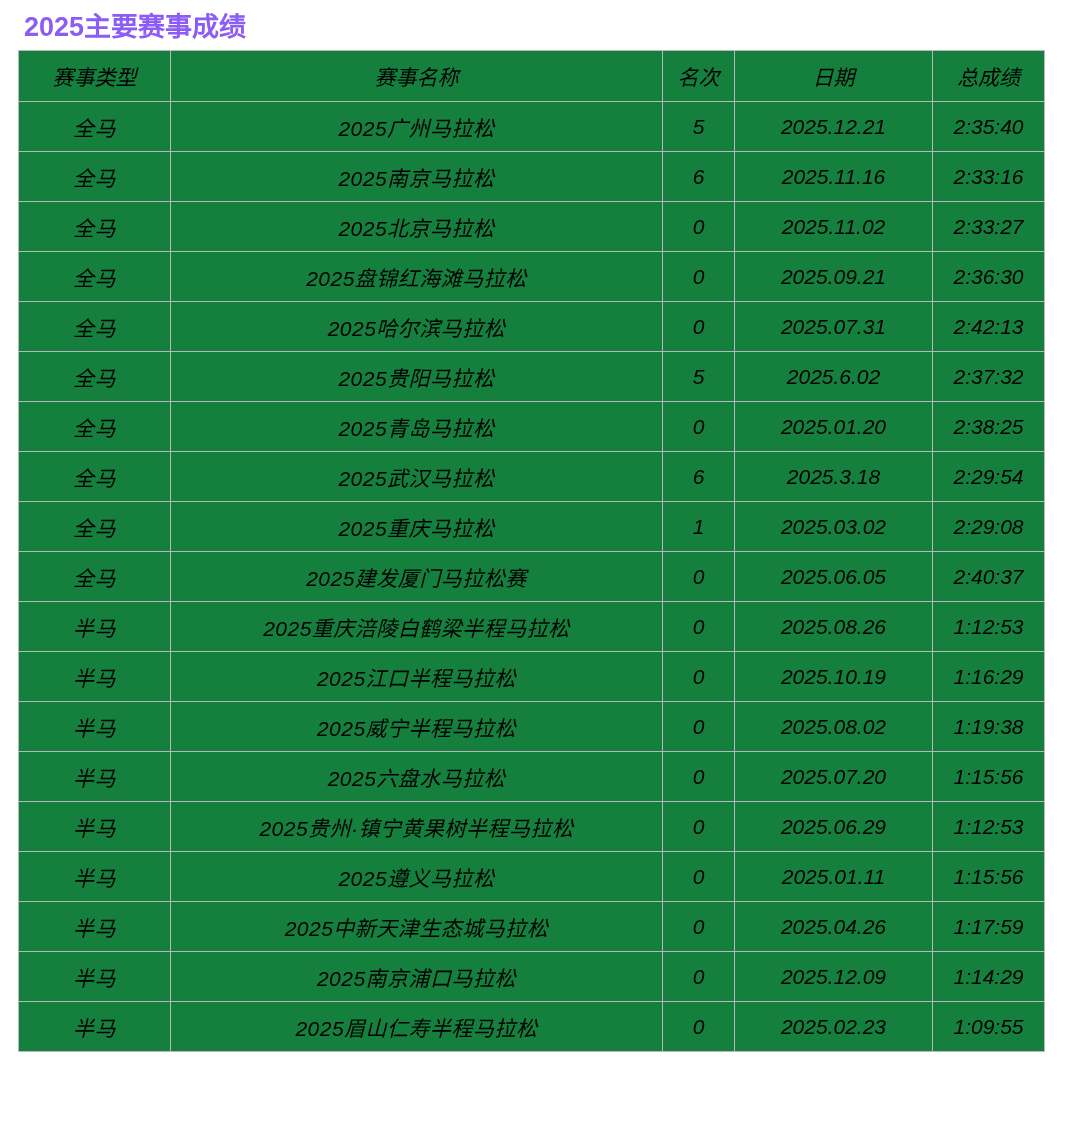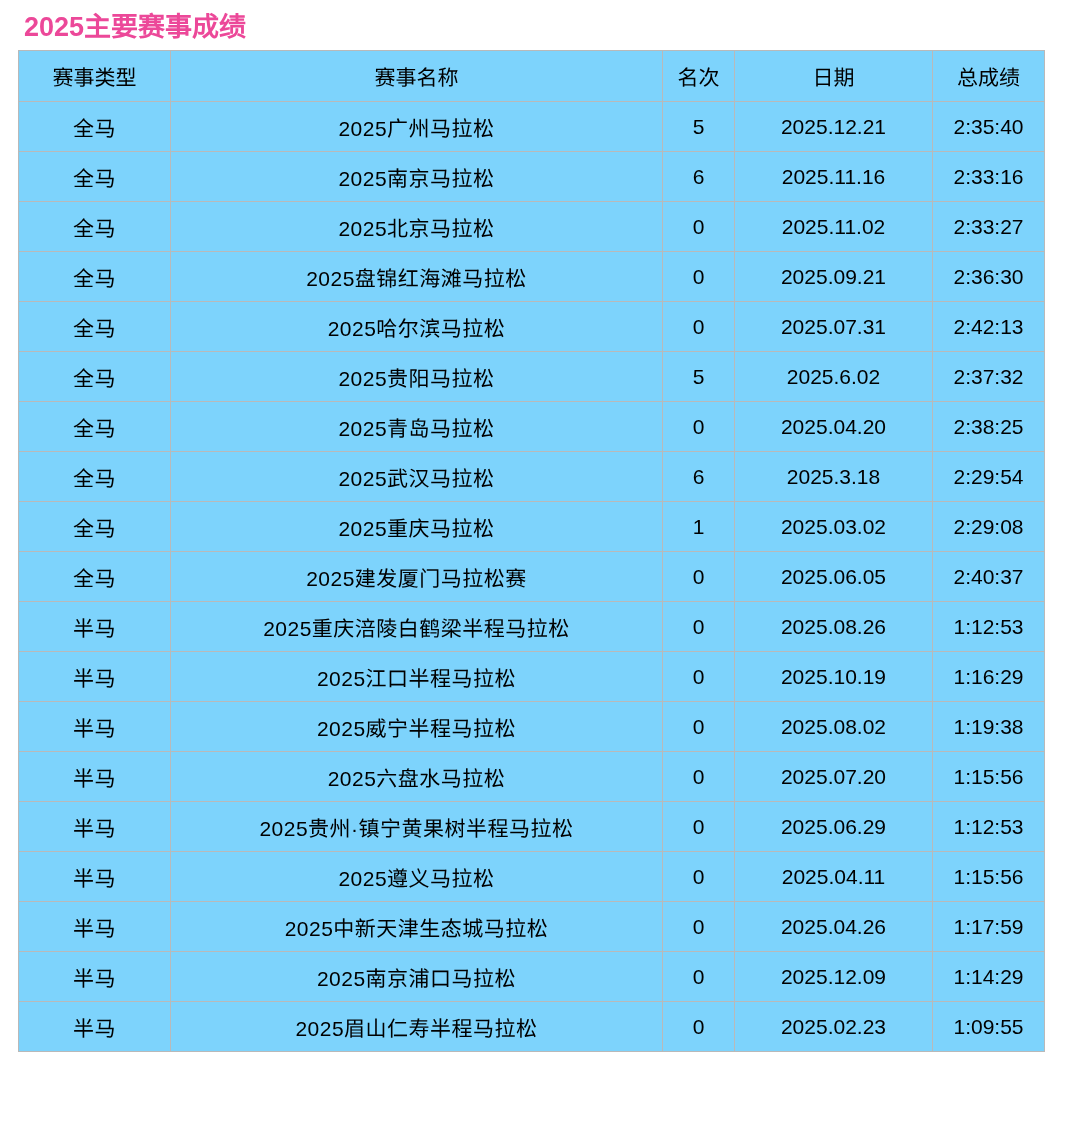--- a/index.html
+++ b/index.html
@@ -19,27 +19,28 @@
     height: 1137px;
     box-sizing: border-box;
     padding: 8px 18px 0 18px;
   }
   .doc-title {
     font-size: 27px;
     font-weight: bold;
     letter-spacing: 0px;
     line-height: 34px;
     margin: 2px 0 6px 6px;
-    color: #ec4899;
+    color: #8b5cf6;
   }
   table.results {
     border-collapse: collapse;
     width: 1026px;
     table-layout: fixed;
-    background: #7dd3fc;
+    background: #15803d;
+    font-style: italic;
   }
   table.results col.c-type  { width: 152px; }
   table.results col.c-name  { width: 492px; }
   table.results col.c-rank  { width: 72px; }
   table.results col.c-date  { width: 198px; }
   table.results col.c-time  { width: 112px; }
 
   table.results th,
   table.results td {
     border: 1px solid #b9b9b9;
@@ -130,21 +131,21 @@
           <td class="type">全马</td>
           <td class="name">2025贵阳马拉松</td>
           <td class="rank">5</td>
           <td class="date">2025.6.02</td>
           <td class="time">2:37:32</td>
         </tr>
         <tr>
           <td class="type">全马</td>
           <td class="name">2025青岛马拉松</td>
           <td class="rank">0</td>
-          <td class="date">2025.04.20</td>
+          <td class="date">2025.01.20</td>
           <td class="time">2:38:25</td>
         </tr>
         <tr>
           <td class="type">全马</td>
           <td class="name">2025武汉马拉松</td>
           <td class="rank">6</td>
           <td class="date">2025.3.18</td>
           <td class="time">2:29:54</td>
         </tr>
         <tr>
@@ -193,21 +194,21 @@
           <td class="type">半马</td>
           <td class="name">2025贵州·镇宁黄果树半程马拉松</td>
           <td class="rank">0</td>
           <td class="date">2025.06.29</td>
           <td class="time">1:12:53</td>
         </tr>
         <tr>
           <td class="type">半马</td>
           <td class="name">2025遵义马拉松</td>
           <td class="rank">0</td>
-          <td class="date">2025.04.11</td>
+          <td class="date">2025.01.11</td>
           <td class="time">1:15:56</td>
         </tr>
         <tr>
           <td class="type">半马</td>
           <td class="name">2025中新天津生态城马拉松</td>
           <td class="rank">0</td>
           <td class="date">2025.04.26</td>
           <td class="time">1:17:59</td>
         </tr>
         <tr>

